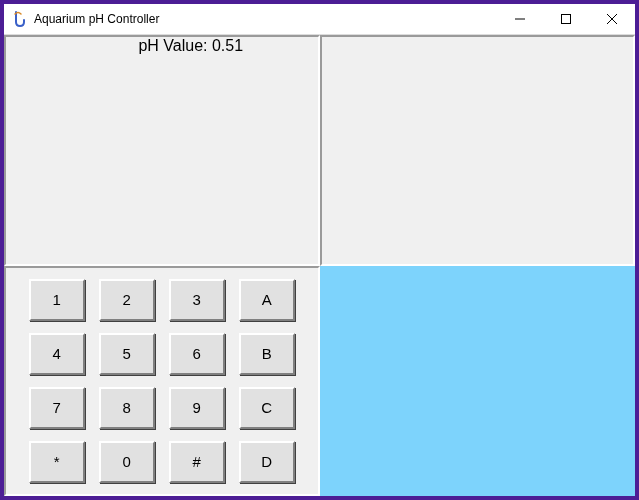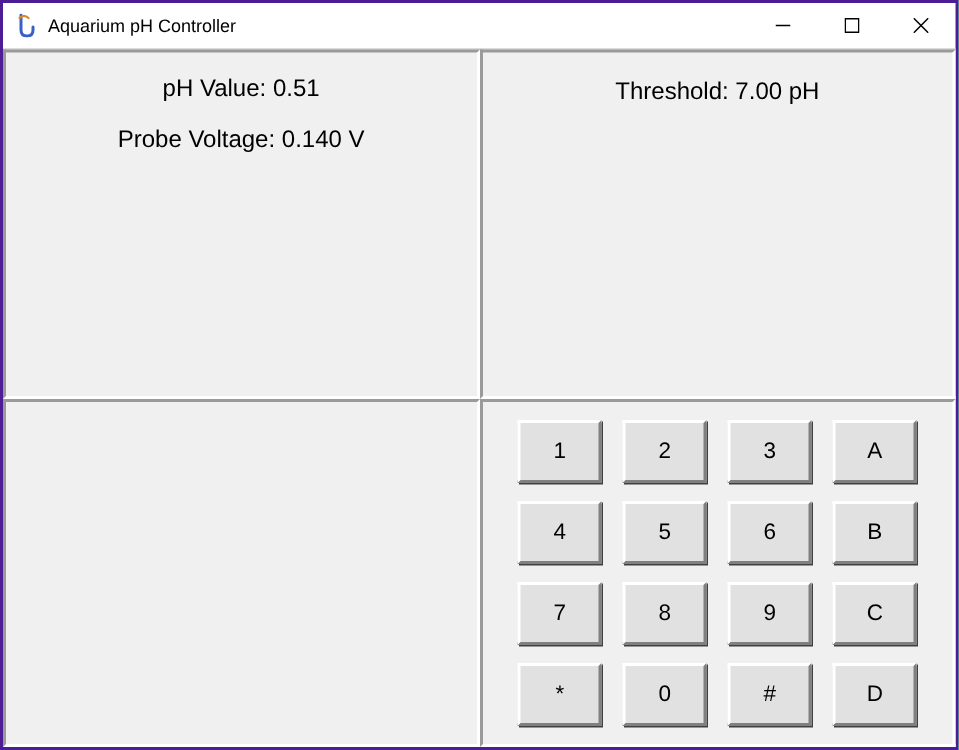--- a/index.html
+++ b/index.html
@@ -7,23 +7,23 @@
     padding: 0;
     width: 639px;
     height: 500px;
     font-family: "Segoe UI", Tahoma, sans-serif;
     background: #f0f0f0;
     overflow: hidden;
   }
   .window {
     width: 639px;
     height: 500px;
-    border: 2px solid #4c1d95;
+    border: 4px solid #4c1d95;
     box-sizing: border-box;
-    background: #0f766e;
+    background: #7dd3fc;
     display: flex;
     flex-direction: column;
   }
   .titlebar {
     height: 30px;
     background: #ffffff;
     display: flex;
     align-items: center;
     border-bottom: 1px solid #dcdcdc;
     font-size: 12px;
@@ -70,23 +70,23 @@
     box-sizing: border-box;
     position: relative;
   }
   .pane-inner {
     width: 100%;
     height: 100%;
     box-sizing: border-box;
   }
   .info-block {
     text-align: center;
-    padding-top: 16px;
     font-size: 16px;
     color: #000;
+    margin-left: 29px;
   }
   .info-block .line {
     margin: 0 0 16px 0;
   }
   .threshold-block {
     text-align: center;
     padding-top: 18px;
     font-size: 16px;
     color: #000;
   }
@@ -152,29 +152,23 @@
         </svg>
       </div>
     </div>
   </div>
 
   <div class="client">
 
     <div class="pane">
       <div class="pane-inner info-block">
         <div class="line">pH Value: 0.51</div>
-        <div class="line">Probe Voltage: 0.140 V</div>
       </div>
     </div>
 
-    <div class="pane">
-      <div class="pane-inner threshold-block">
-        <div>Threshold: 7.00 pH</div>
-      </div>
-    </div>
 
     <div class="pane">
       <div class="pane-inner"></div>
     </div>
 
     <div class="pane">
       <div class="pane-inner keypad-wrap">
         <div class="keypad">
           <div class="key">1</div>
           <div class="key">2</div>

